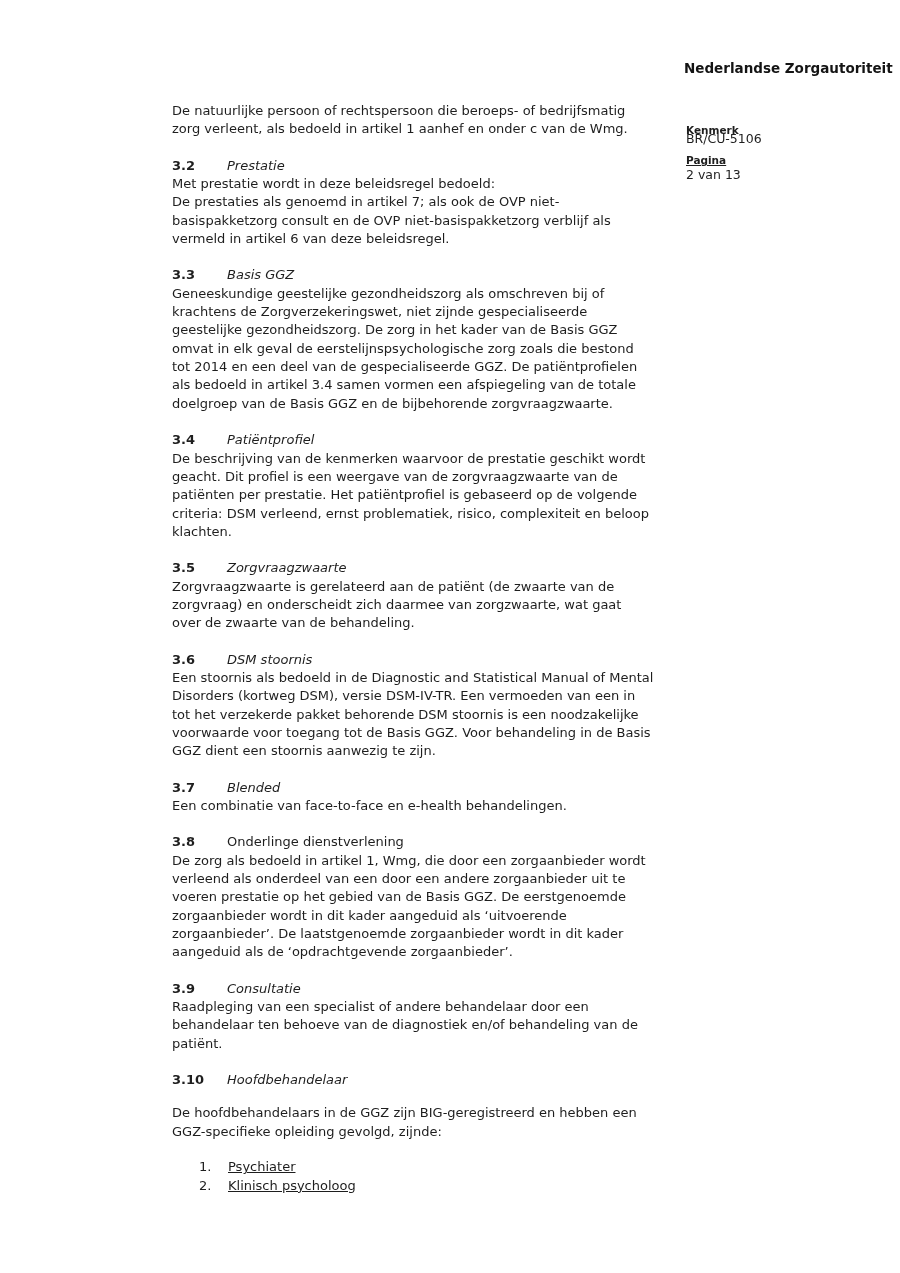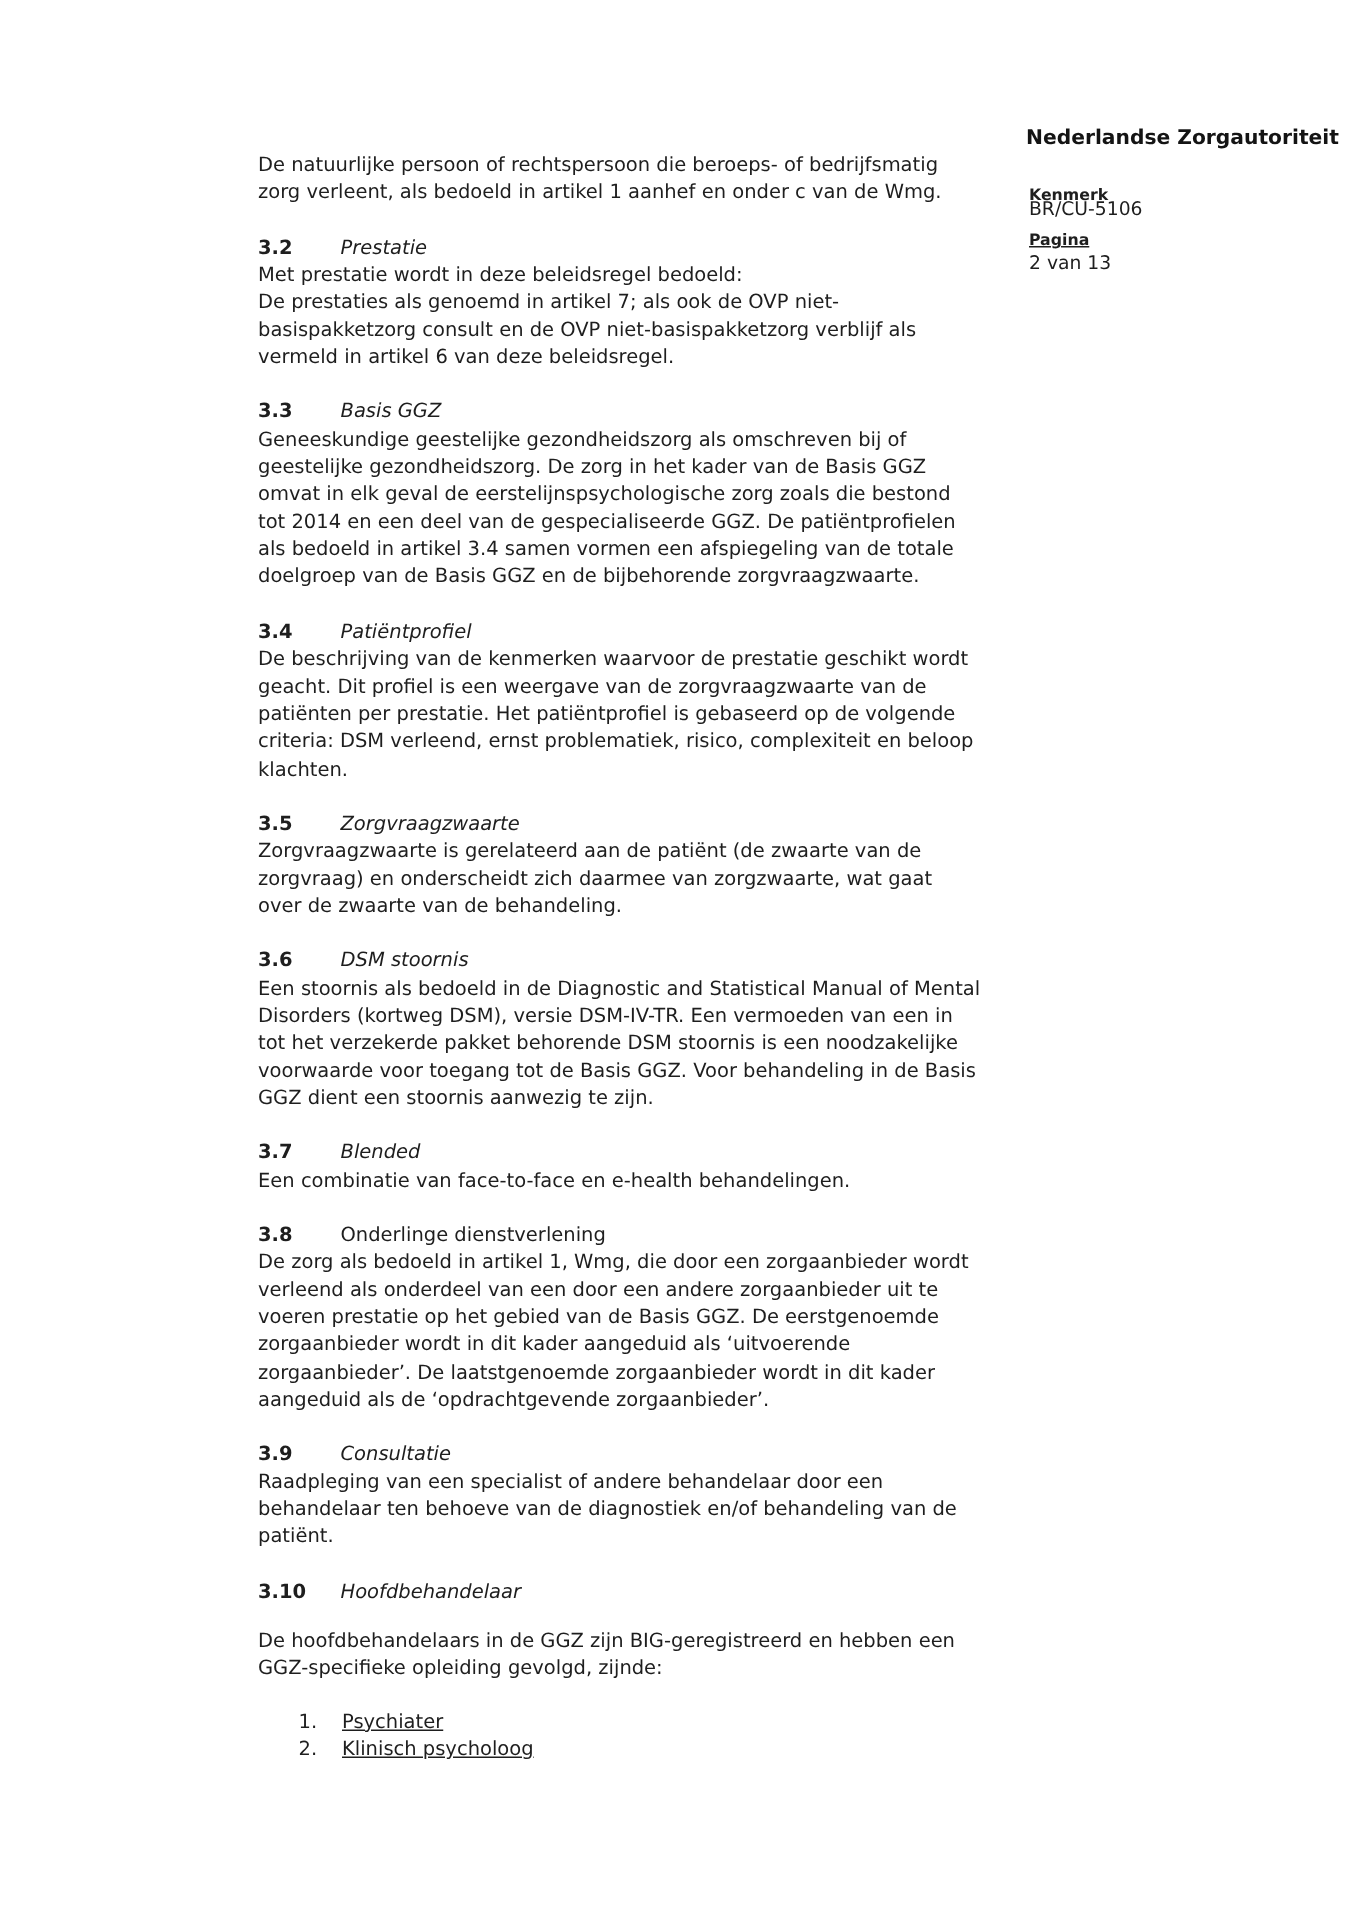--- a/index.html
+++ b/index.html
@@ -13,21 +13,20 @@
     color: #1e1e1e;
   }
   .brand {
     position: absolute;
     left: 684px;
     top: 60px;
     font-size: 13.5px;
     font-weight: 700;
     color: #141414;
     white-space: nowrap;
-    margin-top: 24px;
   }
   .meta-label {
     position: absolute;
     left: 686px;
     font-size: 10.5px;
     font-weight: 700;
     white-space: nowrap;
   }
   .meta-value {
     position: absolute;
@@ -86,20 +85,21 @@
       <div class="line"><span class="h-num">3.2</span><span class="h-title">Prestatie</span></div>
       <div class="line">Met prestatie wordt in deze beleidsregel bedoeld:</div>
       <div class="line">De prestaties als genoemd in artikel 7; als ook de OVP niet-</div>
       <div class="line">basispakketzorg consult en de OVP niet-basispakketzorg verblijf als</div>
       <div class="line">vermeld in artikel 6 van deze beleidsregel.</div>
     </section>
 
     <section class="sec">
       <div class="line"><span class="h-num">3.3</span><span class="h-title">Basis GGZ</span></div>
       <div class="line">Geneeskundige geestelijke gezondheidszorg als omschreven bij of</div>
+      <div class="line">krachtens de Zorgverzekeringswet, niet zijnde gespecialiseerde</div>
       <div class="line">geestelijke gezondheidszorg. De zorg in het kader van de Basis GGZ</div>
       <div class="line">omvat in elk geval de eerstelijnspsychologische zorg zoals die bestond</div>
       <div class="line">tot 2014 en een deel van de gespecialiseerde GGZ. De patiëntprofielen</div>
       <div class="line">als bedoeld in artikel 3.4 samen vormen een afspiegeling van de totale</div>
       <div class="line">doelgroep van de Basis GGZ en de bijbehorende zorgvraagzwaarte.</div>
     </section>
 
     <section class="sec">
       <div class="line"><span class="h-num">3.4</span><span class="h-title">Patiëntprofiel</span></div>
       <div class="line">De beschrijving van de kenmerken waarvoor de prestatie geschikt wordt</div>

